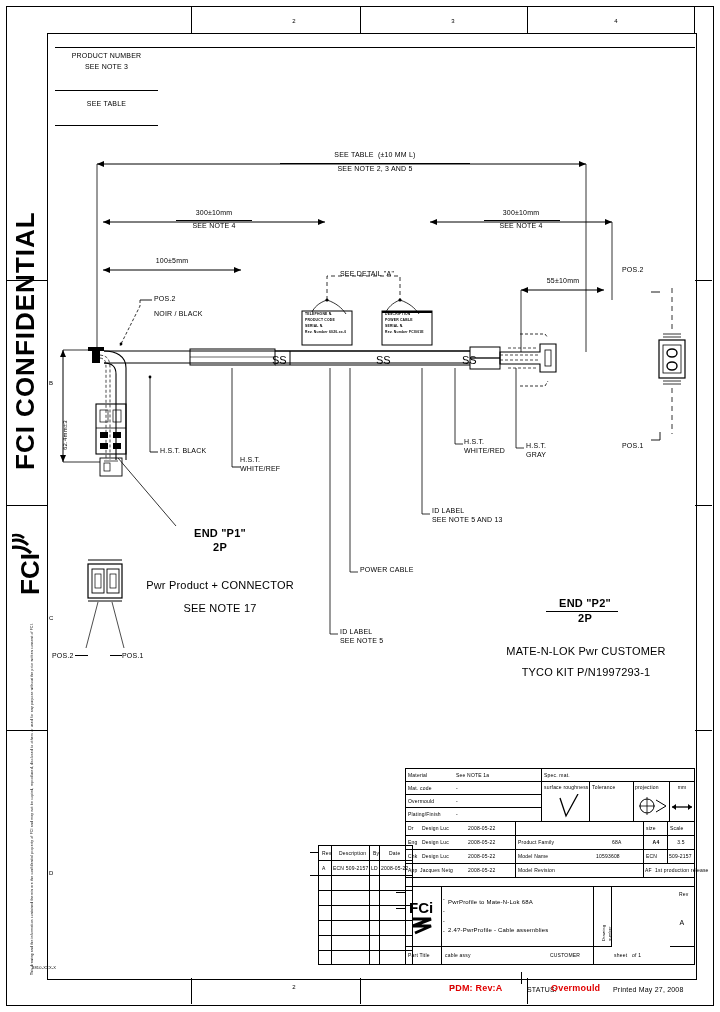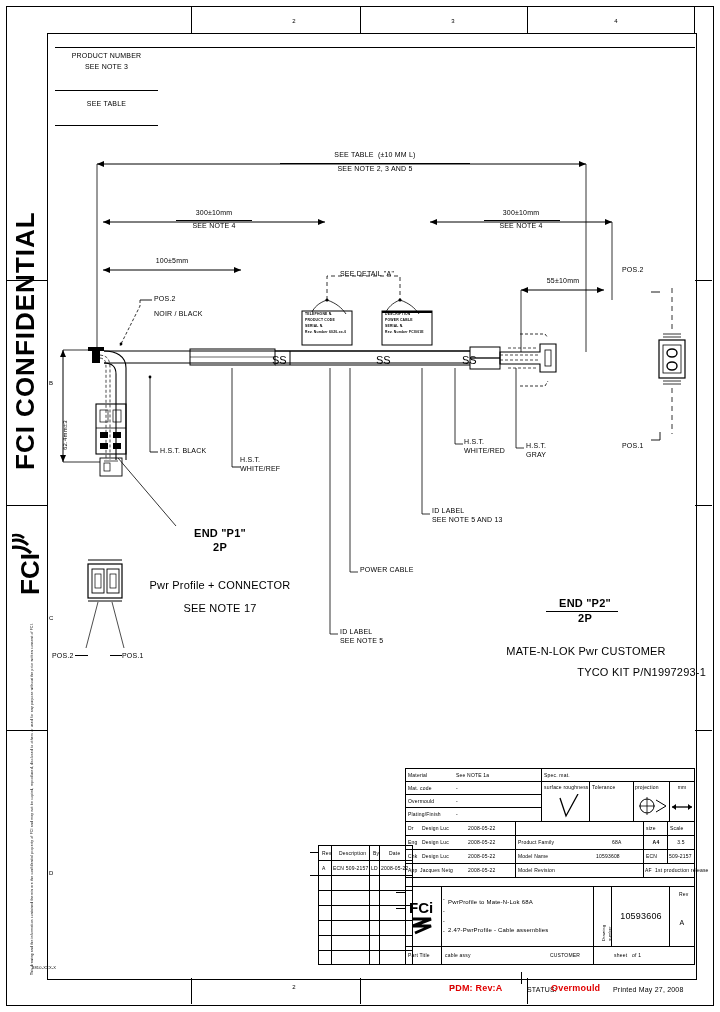--- a/index.html
+++ b/index.html
@@ -281,33 +281,33 @@
   <div class="txt sm" style="left:432px;top:506px;line-height:1.35;">ID LABEL
 SEE NOTE 5 AND 13</div>
 
   <div class="txt sm" style="left:360px;top:566px;">POWER CABLE</div>
 
   <div class="txt sm" style="left:340px;top:627px;line-height:1.35;">ID LABEL
 SEE NOTE 5</div>
 
   <div class="txt lg bold ctr" style="left:120px;top:528px;width:200px;">END "P1"</div>
   <div class="txt lg bold ctr" style="left:120px;top:542px;width:200px;">2P</div>
-  <div class="txt lg ctr" style="left:110px;top:580px;width:220px;">Pwr Profile + CONNECTOR</div>
+  <div class="txt lg ctr" style="left:110px;top:580px;width:220px;">Pwr Product + CONNECTOR</div>
   <div class="txt lg ctr" style="left:110px;top:603px;width:220px;">SEE NOTE 17</div>
 
   <div class="txt sm" style="left:52px;top:652px;">POS.2</div>
   <div class="txt sm" style="left:122px;top:652px;">POS.1</div>
   <div class="ln hl" style="left:75px;top:655px;width:13px;"></div>
   <div class="ln hl" style="left:110px;top:655px;width:12px;"></div>
 
   <div class="txt lg bold ctr" style="left:470px;top:598px;width:230px;">END "P2"</div>
   <div class="ln hl" style="left:546px;top:611px;width:72px;"></div>
   <div class="txt lg bold ctr" style="left:470px;top:613px;width:230px;">2P</div>
   <div class="txt lg ctr" style="left:466px;top:646px;width:240px;">MATE-N-LOK Pwr CUSTOMER</div>
-  <div class="txt lg ctr" style="left:466px;top:667px;width:240px;text-align:right;">TYCO KIT P/N1997293-1</div>
+  <div class="txt lg ctr" style="left:466px;top:667px;width:240px;">TYCO KIT P/N1997293-1</div>
 
   <div class="abs" style="left:318px;top:845px;width:95px;height:120px;border:1px solid #000;box-sizing:border-box;">
     <div class="abs" style="left:0;top:0;width:93px;height:15px;border-bottom:1px solid #000;box-sizing:border-box;">
       <div class="txt tiny" style="left:3px;top:5px;">Rev.</div>
       <div class="txt tiny" style="left:20px;top:5px;">Description</div>
       <div class="txt tiny" style="left:54px;top:5px;">By</div>
       <div class="txt tiny" style="left:70px;top:5px;">Date</div>
     </div>
     <div class="abs" style="left:0;top:15px;width:93px;height:15px;border-bottom:1px solid #000;box-sizing:border-box;">
       <div class="txt tiny" style="left:3px;top:5px;">A</div>
@@ -457,23 +457,20 @@
       <div class="txt" style="left:6px;top:40px;font-size:6px;">2.4?-PwrProfile - Cable assemblies</div>
       <div class="txt" style="left:1px;top:10px;font-size:5px;">-</div>
       <div class="txt" style="left:1px;top:22px;font-size:5px;">-</div>
       <div class="txt" style="left:1px;top:32px;font-size:5px;">-</div>
       <div class="txt" style="left:1px;top:42px;font-size:5px;">-</div>
     </div>
     <div class="abs" style="left:188px;top:118px;width:18px;height:60px;border-right:1px solid #000;border-bottom:1px solid #000;box-sizing:border-box;">
       <div class="txt rot90" style="left:7px;top:54px;font-size:4px;line-height:1.4;width:54px;">Drawing
 number</div>
     </div>
-    <div class="abs" style="left:206px;top:118px;width:58px;height:60px;border-right:1px solid #000;border-bottom:1px solid #000;box-sizing:border-box;">
-      <div class="txt ctr" style="left:0;top:25px;width:58px;font-size:9px;">10593606</div>
-    </div>
     <div class="abs" style="left:264px;top:118px;width:24px;height:60px;border-bottom:1px solid #000;box-sizing:border-box;">
       <div class="txt" style="left:9px;top:5px;font-size:5px;">Rev</div>
       <div class="txt ctr" style="left:0;top:32px;width:24px;font-size:7px;">A</div>
     </div>
 
     <div class="abs" style="left:0;top:178px;width:36px;height:17px;border-right:1px solid #000;box-sizing:border-box;">
       <div class="txt tiny" style="left:2px;top:6px;">Part Title</div>
     </div>
     <div class="abs" style="left:36px;top:178px;width:152px;height:17px;border-right:1px solid #000;box-sizing:border-box;">
       <div class="txt tiny" style="left:3px;top:6px;">cable assy</div>

